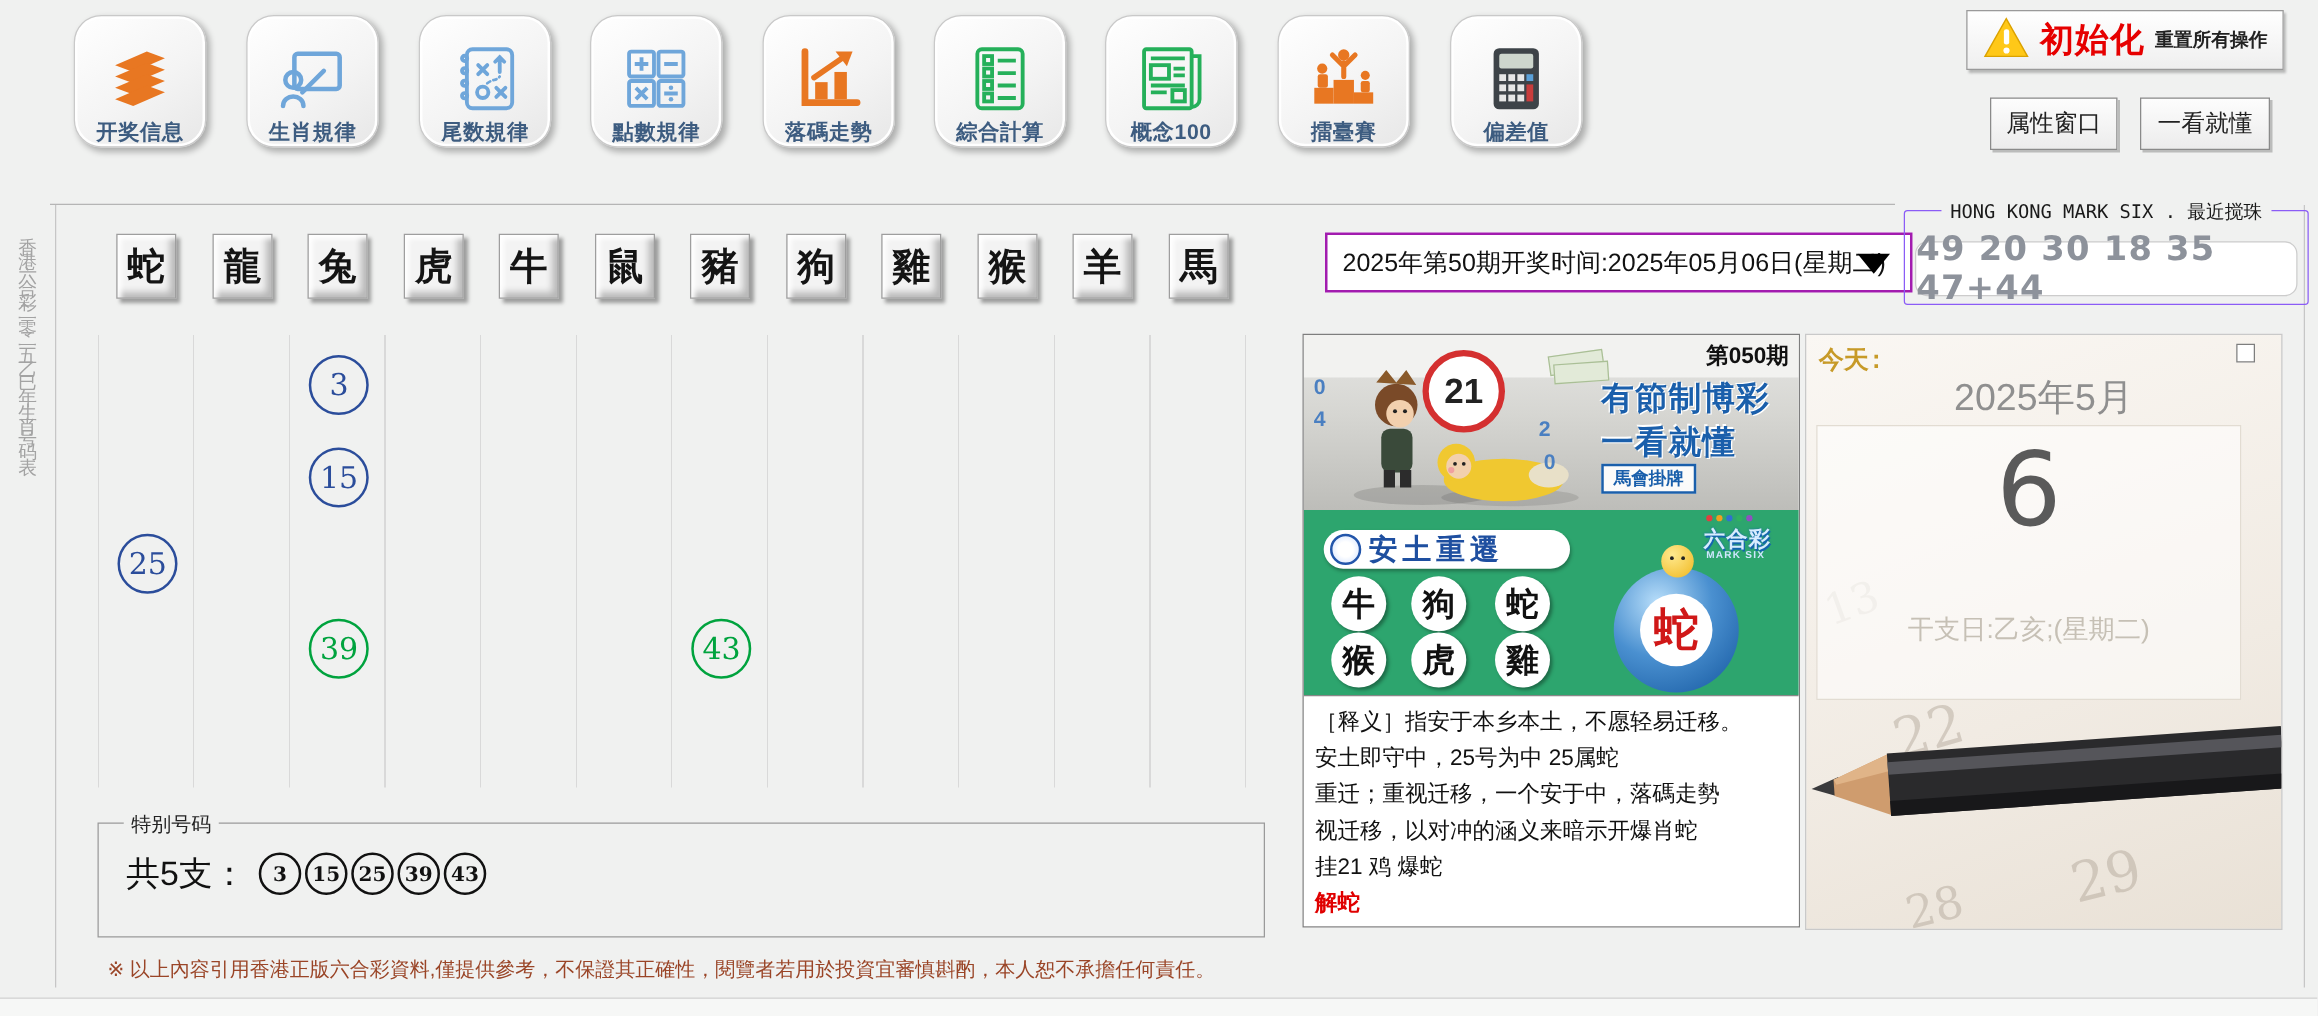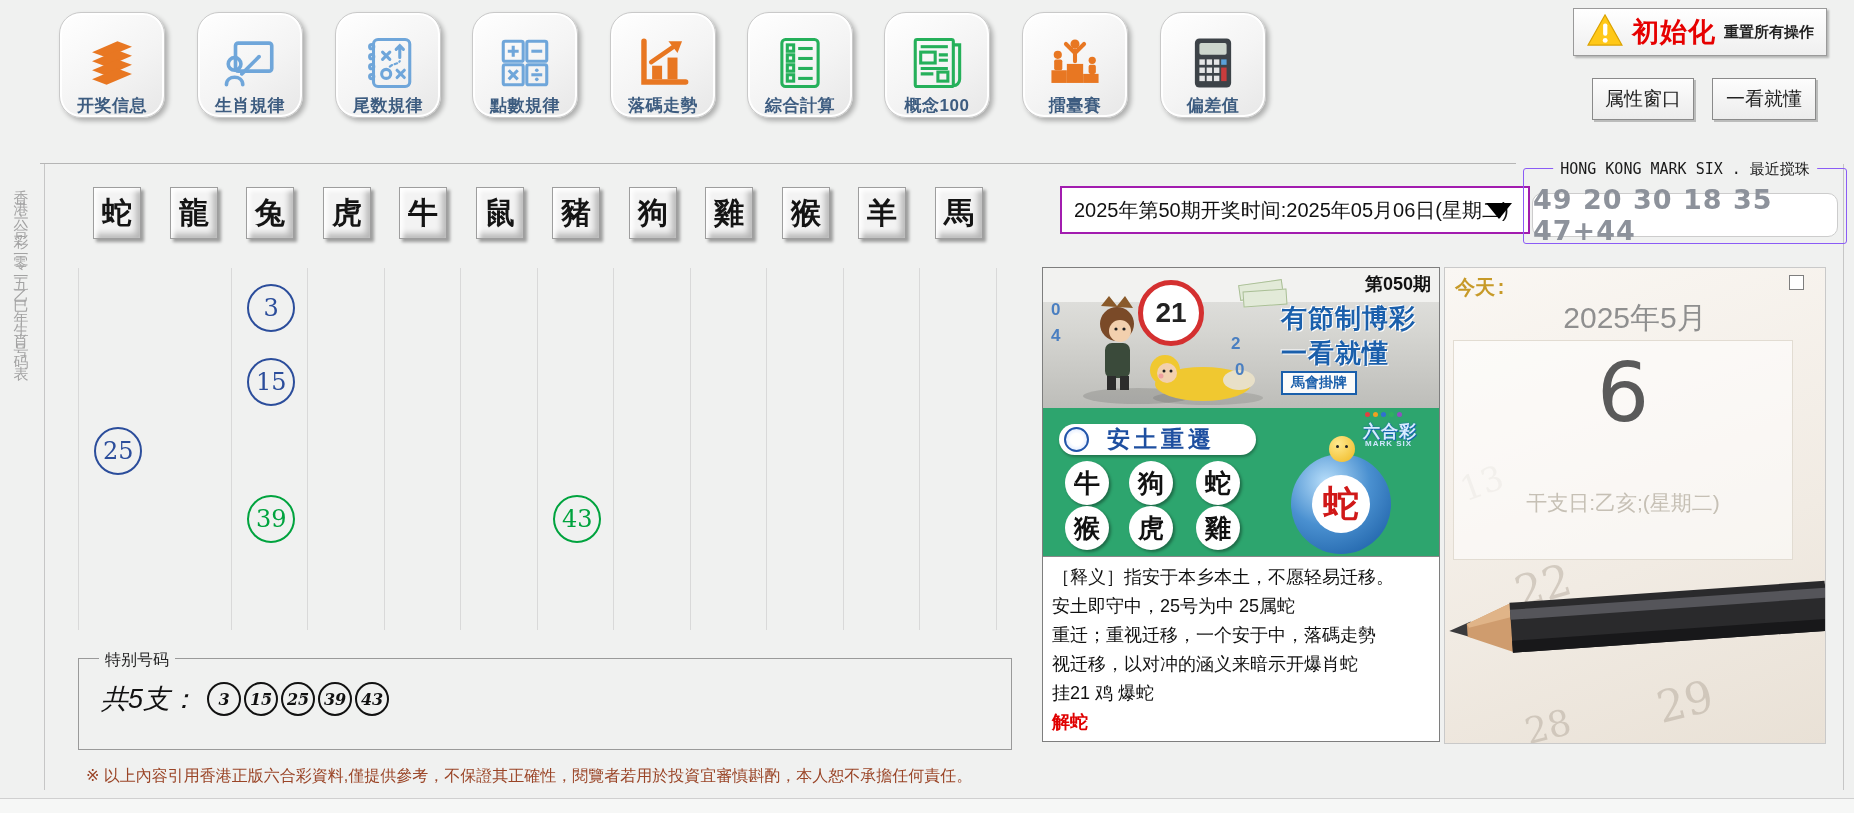--- a/index.html
+++ b/index.html
@@ -66,21 +66,21 @@
   }
   
   .special-box{
     position:absolute;left:78px;top:658px;width:932px;height:90px;
     border:1px solid #9a9a9a;background:transparent;
   }
   .special-title{
     position:absolute;left:20px;top:-9px;background:#f0f1f0;padding:0 6px;
     font-size:16px;color:#222;
   }
-  .special-row{position:absolute;left:22px;top:22px;display:flex;align-items:center;gap:10px;font-style:italic;}
+  .special-row{position:absolute;left:22px;top:22px;display:flex;align-items:center;gap:10px;}
   .special-count{font-size:27px;color:#111;}
   .sp-circles{display:flex;gap:3px;}
   .spnum{
     width:30px;height:30px;border-radius:50%;border:2px solid #111;color:#111;
     display:flex;align-items:center;justify-content:center;
     font-size:16px;font-weight:700;font-family:"DejaVu Serif","Liberation Serif",serif;
   }
   .footer-text{position:absolute;left:86px;top:766px;font-size:16px;color:#9a4527;}
   .bottom-strip{position:absolute;left:0;top:798px;width:1854px;height:15px;background:#f6f7f6;border-top:1px solid #d0d0d0;}
   
@@ -135,21 +135,21 @@
   .money{position:absolute;z-index:2;width:42px;height:14px;background:#e2ead8;border:1px solid #aabf96;}
   .promo-green{
     position:absolute;left:0;top:140px;width:396px;height:148px;background:#2da56e;
   }
   .banner{
     position:absolute;left:16px;top:16px;width:192px;height:31px;border-radius:16px;background:#fff;
     display:flex;align-items:center;gap:6px;padding-left:5px;box-shadow:1px 2px 3px rgba(0,0,0,0.3);
   }
   .banner-emblem{width:21px;height:21px;border-radius:50%;border:2px solid #2255aa;background:radial-gradient(#ffffff 40%,#cfe0ff);}
   .banner-text{font-size:23px;font-weight:700;color:#1e4fa0;letter-spacing:4px;
-    font-family:"DejaVu Serif","Liberation Serif",serif;margin-left:12px;}
+    font-family:"DejaVu Serif","Liberation Serif",serif;}
   .zcirc{
     position:absolute;width:44px;height:44px;border-radius:50%;background:#fff;
     display:flex;align-items:center;justify-content:center;
     font-size:26px;font-weight:700;color:#111;box-shadow:2px 2px 3px rgba(0,0,0,0.35);
     font-family:"DejaVu Serif","Liberation Serif",serif;
   }
   .ball{
     position:absolute;left:248px;top:46px;width:100px;height:100px;border-radius:50%;
     background:radial-gradient(circle at 35% 28%,#b8defa 0%,#4a90d0 45%,#13569e 100%);
     display:flex;align-items:center;justify-content:center;

